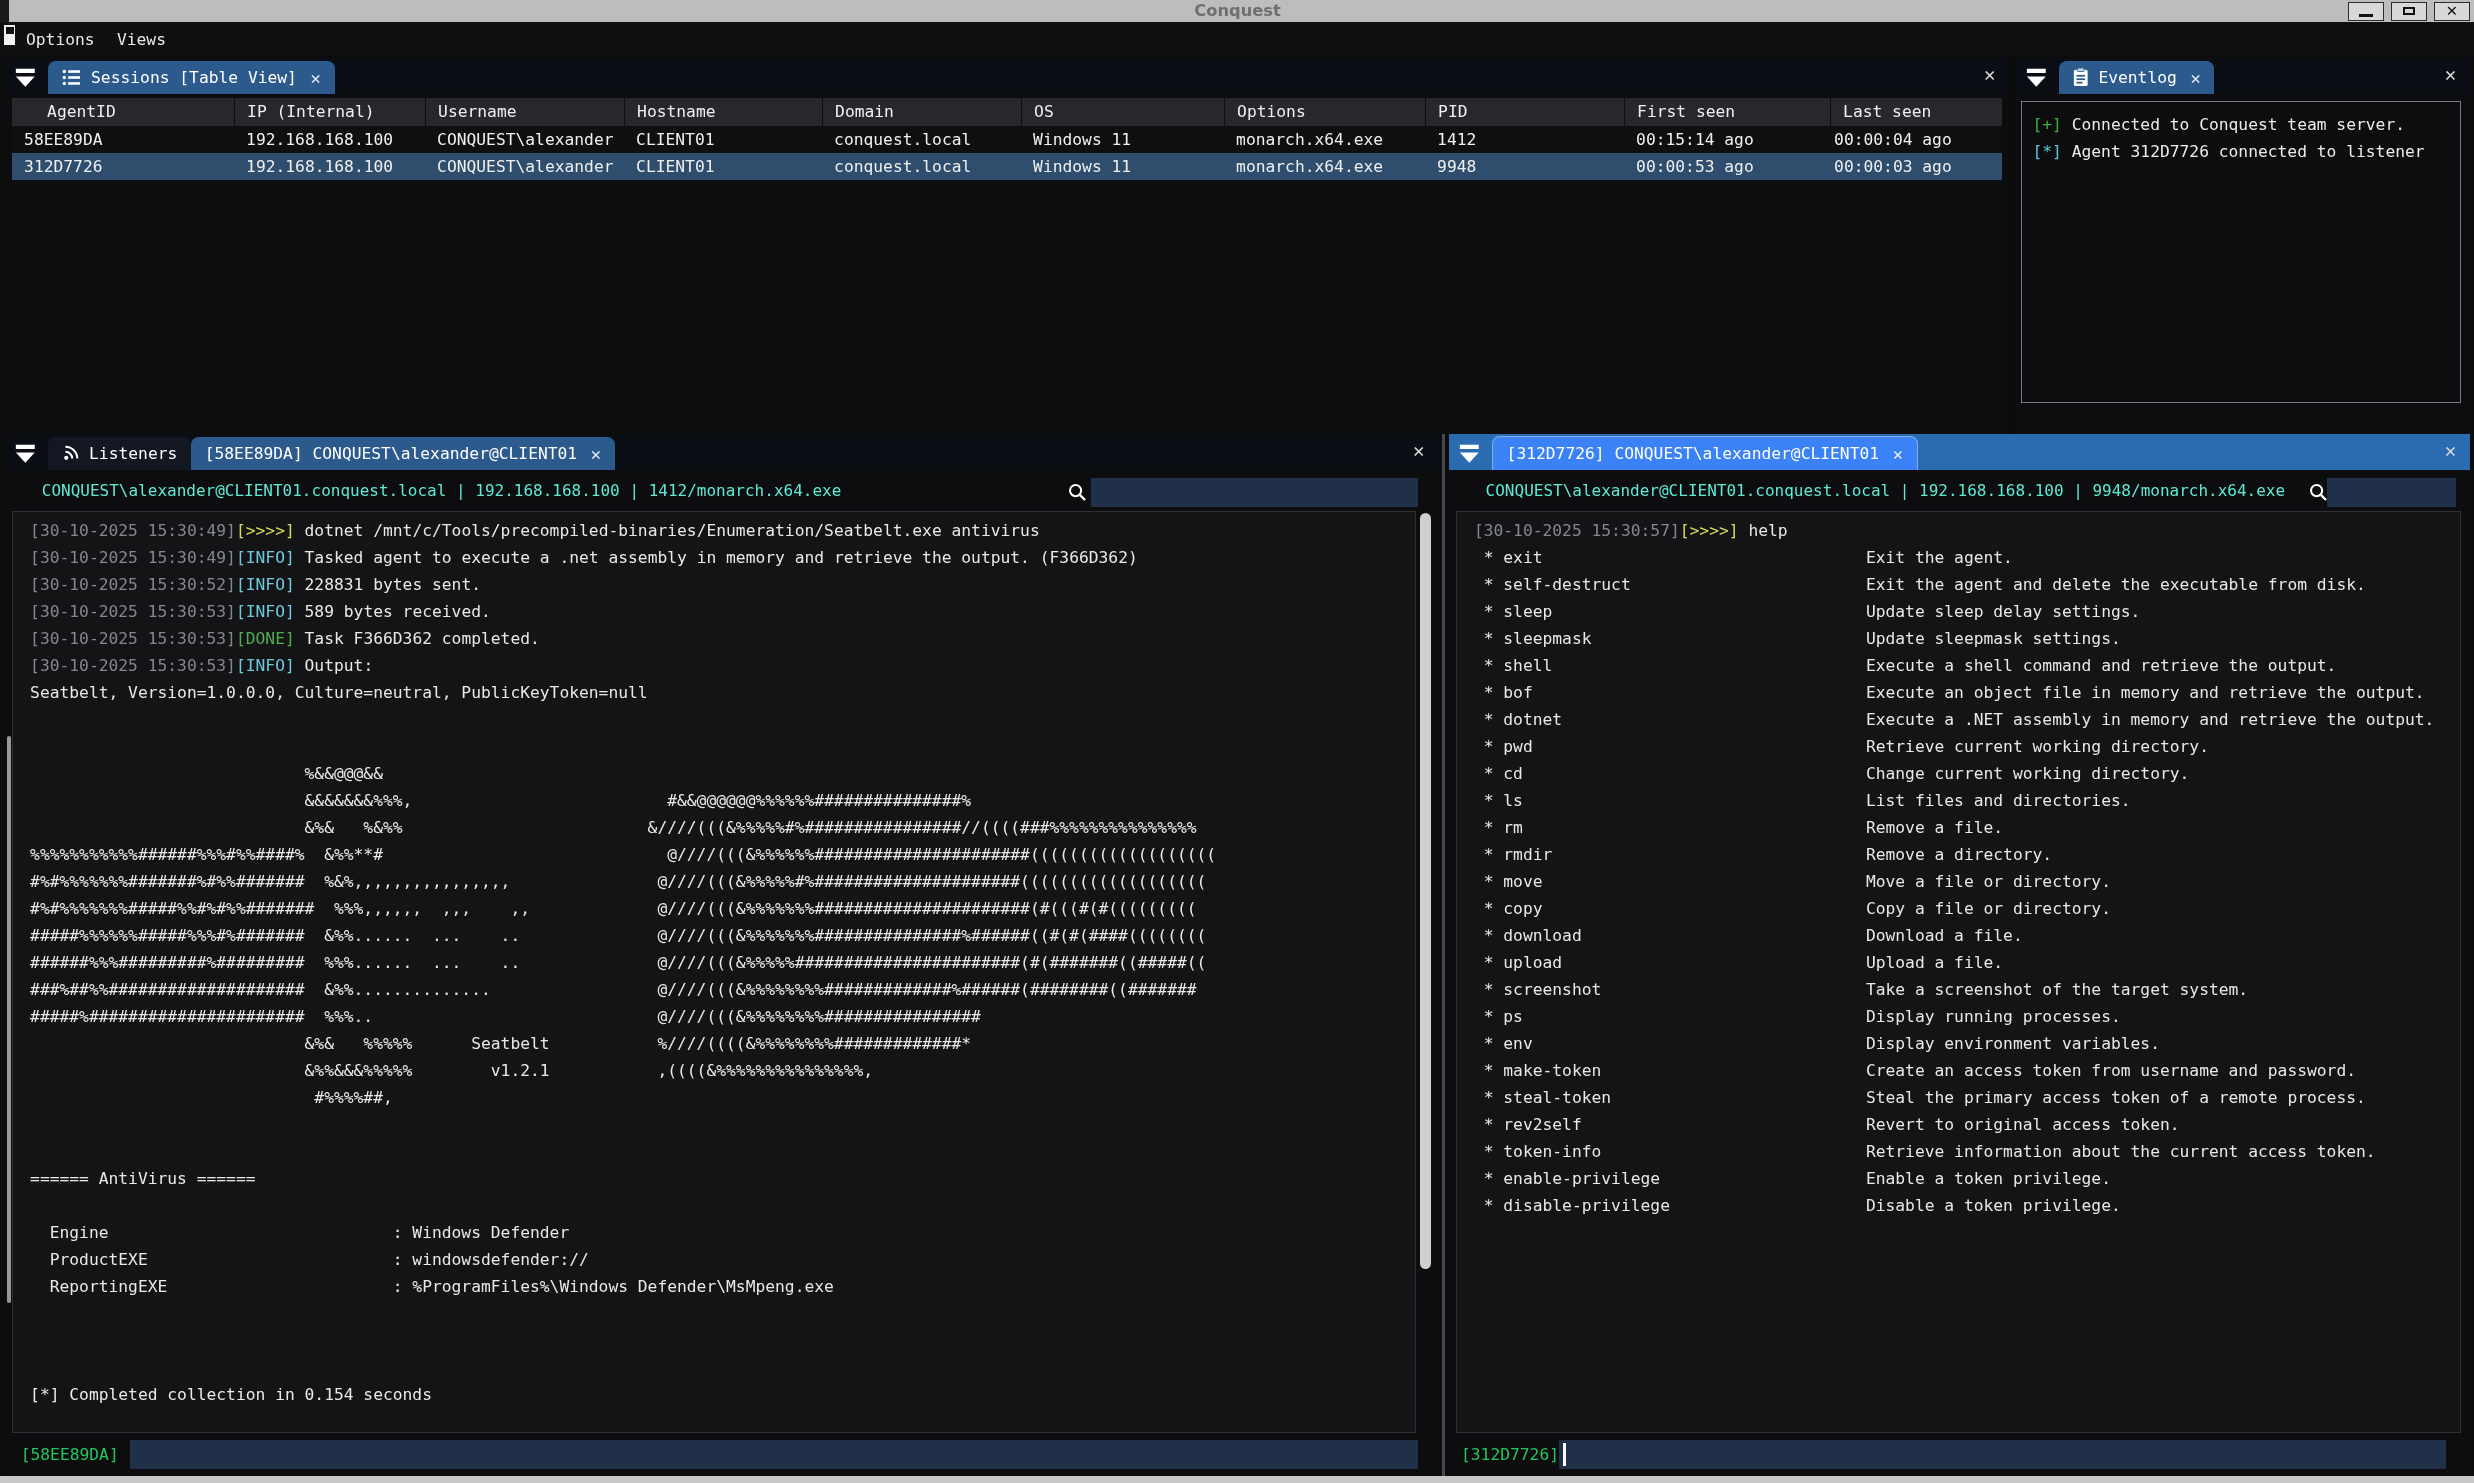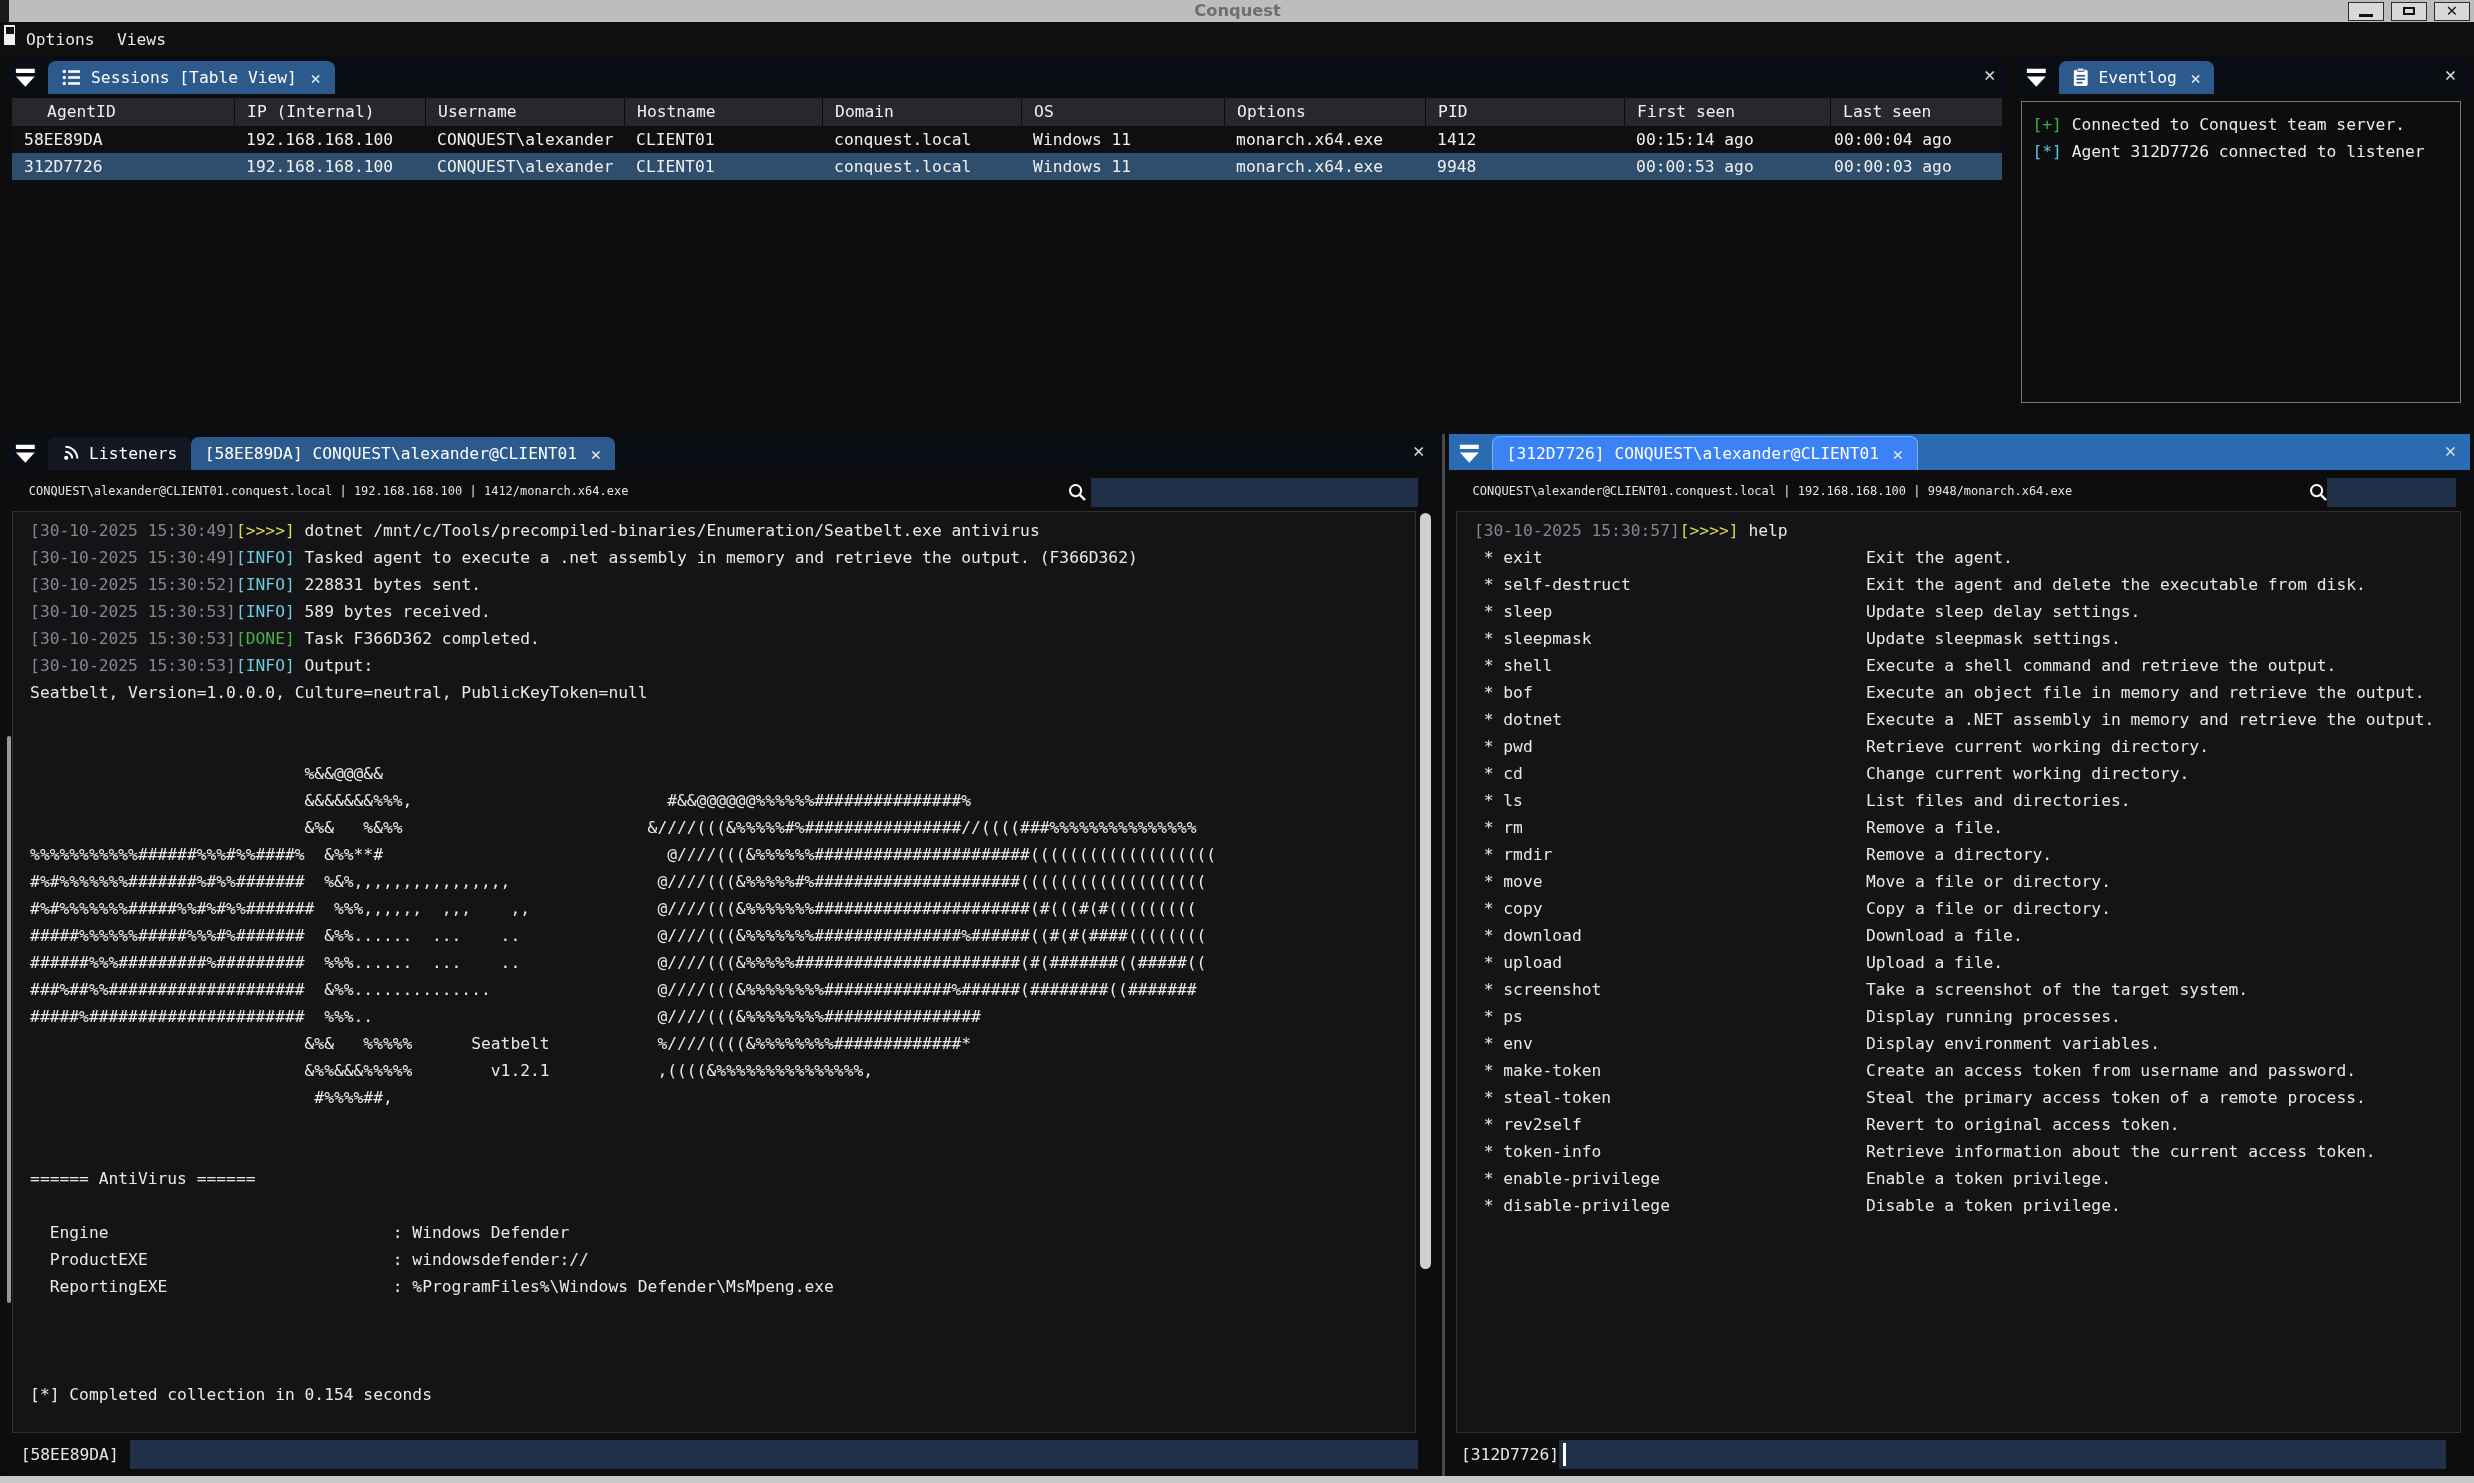--- a/index.html
+++ b/index.html
@@ -53,39 +53,39 @@
   
   #eventlog-panel{left:2016px;top:58px;width:454px;height:375px;}
   .ev-box{position:absolute;left:5.2px;right:8.6px;top:43px;height:302px;border:0.9px solid #75797e;
       padding:8.6px 0 0 10.3px;box-sizing:border-box;}
   .ev-line{height:27px;line-height:27px;font-size:16.3px;color:#eceatt;color:#ececec;white-space:pre;}
   .ev-badge{font-size:16.3px;}
 
   
   #left-console{left:5.2px;top:434px;width:1433px;height:1042px;}
   #right-console{left:1449px;top:434px;width:1021px;height:1042px;}
-  .console-header{position:absolute;left:3px;right:0;top:40px;height:34px;line-height:34px;
-      color:#e5e5e5;font-size:12px;padding-left:20.6px;box-sizing:border-box;white-space:pre;}
+  .console-header{position:absolute;left:16px;right:0;top:40px;height:34px;line-height:34px;
+      color:#5eead4;font-size:16px;padding-left:20.6px;box-sizing:border-box;white-space:pre;}
   .search-box{position:absolute;top:44px;height:29px;background:#203049;}
   .terminal{position:absolute;top:77px;background:#141417;border:0.9px solid #2e2e33;
       padding:5.2px 0 0 17px;box-sizing:border-box;color:#e9e9e9;font-size:16.3px;line-height:27px;
       white-space:pre;overflow:hidden;}
   #left-terminal{left:6.9px;right:22.3px;bottom:43px;}
   #right-terminal{left:6.9px;right:8.6px;bottom:43px;}
   .tline{height:27px;white-space:pre;}
   .ts{color:#83888e;}
   .help-row{display:flex;height:27px;}
   .hcmd{flex:0 0 392px;white-space:pre;}
   .hdesc{white-space:pre;}
 
   .scrollbar{position:absolute;right:6.9px;top:79px;width:11.2px;height:756px;background:#cfcfcf;border-radius:6px;}
   .left-strip{position:absolute;left:1.7px;top:302px;width:4.3px;height:567px;background:#98989c;border-radius:2.6px;}
 
   .input-row{position:absolute;left:0;right:0;bottom:3.4px;height:36px;}
-  .input-label{position:absolute;top:0;height:36px;line-height:36px;color:#e5e5e5;font-size:16.3px;white-space:pre;}
+  .input-label{position:absolute;top:0;height:36px;line-height:36px;color:#22c55e;font-size:16.3px;white-space:pre;}
   .input-box{position:absolute;top:3.4px;bottom:3.4px;background:#203049;}
   .cursor{position:absolute;left:4.3px;top:3.4px;width:2.6px;height:22.3px;background:#ffffff;}
 
   .v-divider{position:absolute;left:1442px;top:434px;width:2.6px;height:1042px;background:#45484e;}
   .bottom-strip{position:absolute;left:0;bottom:0;width:2475px;height:6.9px;background:#c9c9c9;}
 </style>
 </head>
 <body>
 
 <div class="app">

